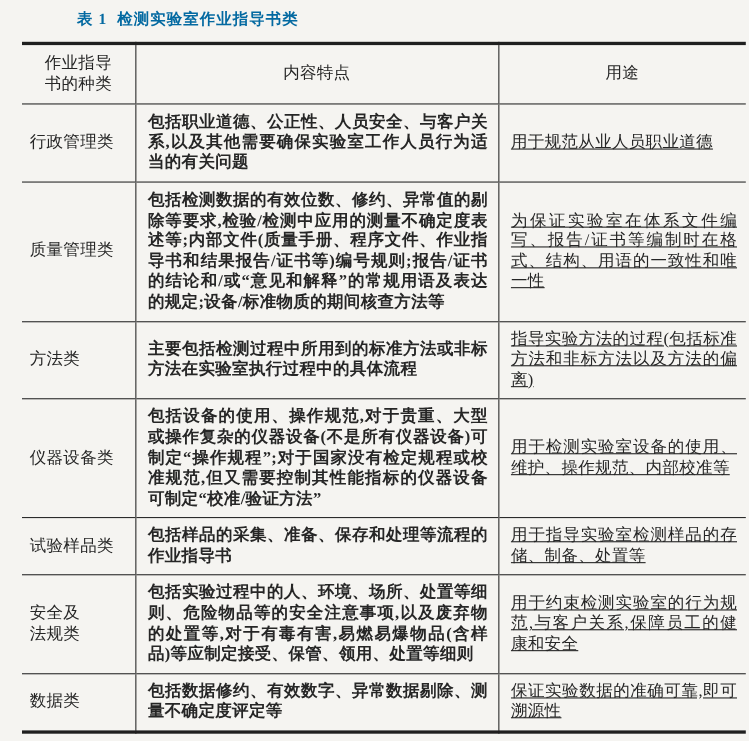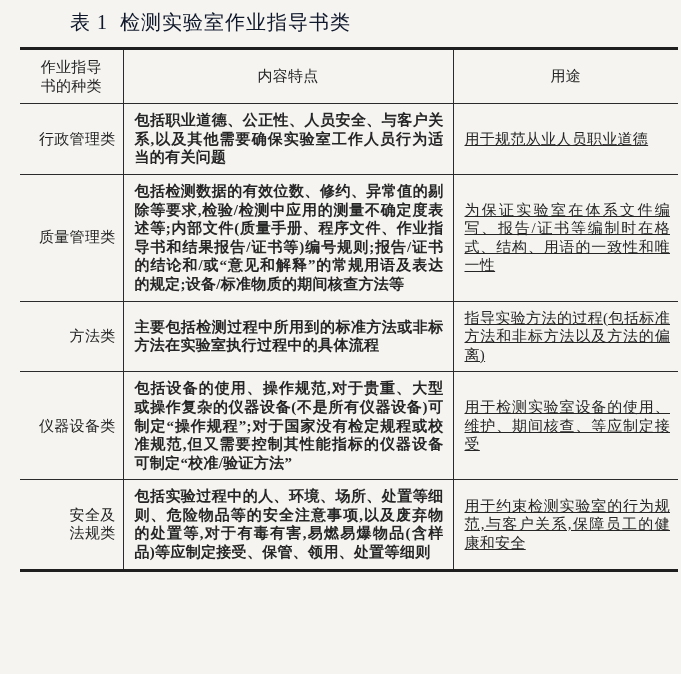--- a/index.html
+++ b/index.html
@@ -12,25 +12,25 @@
     background: #f5f4f1;
     font-family: "Liberation Serif", "DejaVu Serif", serif;
     color: #262626;
     overflow: hidden;
   }
   .page {
     padding-top: 9px;
   }
   .table-title {
     margin: 0 0 11px 70px;
-    font-size: 20px;
-    font-weight: normal;
+    font-size: 14px;
+    font-weight: bold;
     letter-spacing: 1px;
     white-space: pre;
-    color: #0f172a;
+    color: #0369a1;
   }
   table.spec-table {
     border-collapse: collapse;
     table-layout: fixed;
     width: 658px;
     margin-left: 20px;
     border-top: 3px solid #1f1f1f;
     border-bottom: 3px solid #1f1f1f;
   }
   col.c1 { width: 103px; }
@@ -51,21 +51,21 @@
     border-right: 1.6px solid #2b2b2b;
   }
   .spec-table thead th {
     text-align: center;
     padding: 8px 6px;
   }
   th.h-cat {
     white-space: pre-line;
   }
   td.cat {
-    text-align: right;
+    text-align: left;
     white-space: pre-line;
   }
   td.content {
     text-align: justify;
     padding: 7px 9px 7px 11px;
     font-weight: bold;
   }
   td.usage {
     text-align: justify;
     padding: 7px 8px 7px 11px;
@@ -105,24 +105,34 @@
         <td class="usage">为保证实验室在体系文件编写、报告/证书等编制时在格式、结构、用语的一致性和唯一性</td>
       </tr>
       <tr>
         <td class="cat">方法类</td>
         <td class="content">主要包括检测过程中所用到的标准方法或非标方法在实验室执行过程中的具体流程</td>
         <td class="usage">指导实验方法的过程(包括标准方法和非标方法以及方法的偏离)</td>
       </tr>
       <tr>
         <td class="cat">仪器设备类</td>
         <td class="content">包括设备的使用、操作规范,对于贵重、大型或操作复杂的仪器设备(不是所有仪器设备)可制定“操作规程”;对于国家没有检定规程或校准规范,但又需要控制其性能指标的仪器设备可制定“校准/验证方法”</td>
-        <td class="usage">用于检测实验室设备的使用、维护、期间核查、等应制定接受</td>
+        <td class="usage">用于检测实验室设备的使用、维护、操作规范、内部校准等</td>
+      </tr>
+      <tr>
+        <td class="cat">试验样品类</td>
+        <td class="content">包括样品的采集、准备、保存和处理等流程的作业指导书</td>
+        <td class="usage">用于指导实验室检测样品的存储、制备、处置等</td>
       </tr>
       <tr>
         <td class="cat">安全及
 法规类</td>
         <td class="content">包括实验过程中的人、环境、场所、处置等细则、危险物品等的安全注意事项,以及废弃物的处置等,对于有毒有害,易燃易爆物品(含样品)等应制定接受、保管、领用、处置等细则</td>
         <td class="usage">用于约束检测实验室的行为规范,与客户关系,保障员工的健康和安全</td>
       </tr>
+      <tr>
+        <td class="cat">数据类</td>
+        <td class="content">包括数据修约、有效数字、异常数据剔除、测量不确定度评定等</td>
+        <td class="usage">保证实验数据的准确可靠,即可溯源性</td>
+      </tr>
     </tbody>
   </table>
 
 </div>
 
 </body></html>

